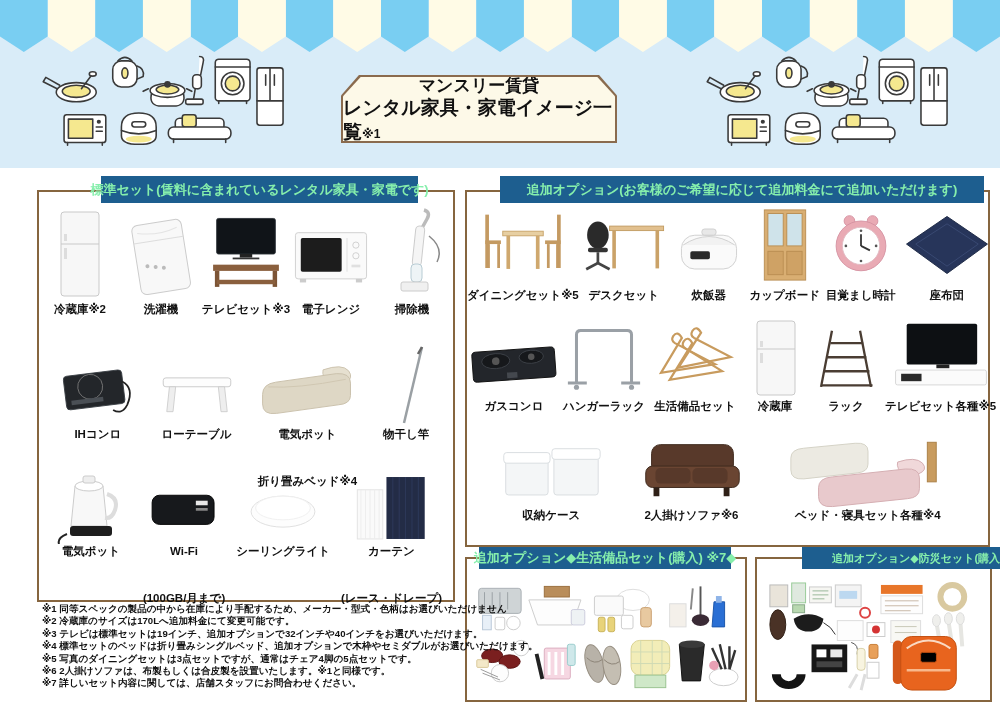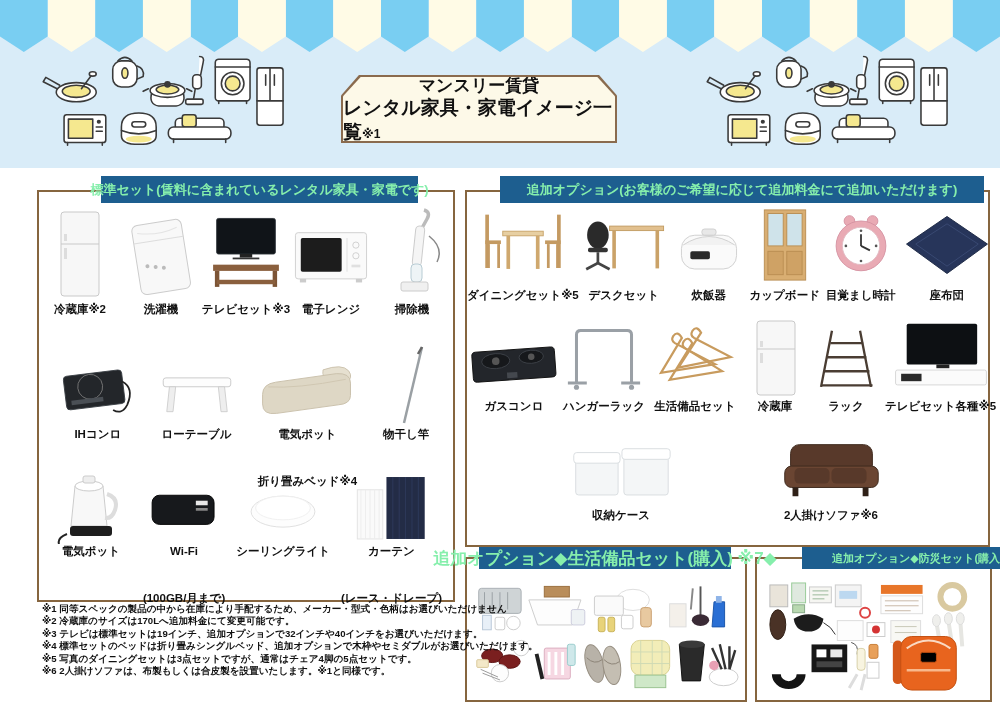--- a/index.html
+++ b/index.html
@@ -23,21 +23,21 @@
   .cluster{position:absolute;width:252px;height:96px;}
   
   .panel{position:absolute;background:#fff;border:2px solid #86653f;}
   .banner{position:absolute;background:#1d5e8f;color:#86efac;font-weight:bold;z-index:3;
           display:flex;align-items:center;justify-content:center;white-space:nowrap;}
   #p-std{left:37px;top:190px;width:414px;height:408px;}
   #b-std{left:101px;top:176px;width:317px;height:27px;font-size:13px;}
   #p-opt{left:465px;top:190px;width:521px;height:353px;}
   #b-opt{left:500px;top:176px;width:484px;height:27px;font-size:13px;}
   #p-life{left:465px;top:557px;width:278px;height:141px;}
-  #b-life{left:479px;top:547px;width:252px;height:22px;font-size:17px;}
+  #b-life{left:479px;top:547px;width:252px;height:22px;font-size:13px;}
   #p-bou{left:755px;top:557px;width:233px;height:141px;}
   #b-bou{left:802px;top:547px;width:260px;height:22px;font-size:11px;}
   
   .row{display:flex;justify-content:space-evenly;align-items:flex-end;}
   .tile{display:flex;flex-direction:column;align-items:center;}
   .img{display:flex;align-items:flex-end;justify-content:center;}
   .img svg{width:100%;height:100%;}
   .lbl{font-weight:bold;font-size:11.5px;color:#111;text-align:center;line-height:1.3;
        white-space:nowrap;height:15px;overflow:visible;}
   .l2{display:block;margin-top:32px;}
@@ -499,20 +499,31 @@
               <rect x="16" y="16" width="84" height="30" rx="9" fill="#58392a" stroke="#3f2a1e"></rect>
               <rect x="10" y="38" width="96" height="22" rx="7" fill="#6a4532" stroke="#3f2a1e"></rect>
               <rect x="20" y="40" width="36" height="16" rx="5" fill="#58392a"></rect>
               <rect x="58" y="40" width="36" height="16" rx="5" fill="#58392a"></rect>
               <rect x="18" y="60" width="6" height="9" fill="#2f2017"></rect>
               <rect x="90" y="60" width="6" height="9" fill="#2f2017"></rect>
             </svg>
           </div>
         <div class="lbl"><span>2人掛けソファ※6</span></div>
       </div>
+      <div class="tile">
+        <div class="img" style="width:178px">
+            <svg viewBox="0 0 180 80">
+              <path d="M12 30 q0-9 13-10 l52-5 q13-1 13 8 v13 q0 8-11 9 l-54 6 q-13 1-13-9z" fill="#eceae2" stroke="#d5d2c6"></path>
+              <rect x="150" y="14" width="9" height="40" fill="#c89b5e" stroke="#ab8148"></rect>
+              <path d="M120 34 q18-6 25 1 q6 7-4 11 l-14 3 q-9-9-7-15z" fill="#f0d8da" stroke="#d4aeb2"></path>
+              <path d="M40 60 q0-10 14-11 l74-8 q14-1 14 9 v11 q0 9-12 10 l-76 8 q-14 1-14-10z" fill="#e8c9cc" stroke="#d4aeb2"></path>
+            </svg>
+          </div>
+        <div class="lbl"><span>ベッド・寝具セット各種※4</span></div>
+      </div>
     </div>
   </div>
   <div class="banner" id="b-opt">追加オプション(お客様のご希望に応じて追加料金にて追加いただけます)</div>
 
   <div class="panel" id="p-life">
     <div class="collage">
       <svg viewBox="0 0 280 118">
         <g>
             <rect x="8" y="8" width="44" height="26" rx="3" fill="#cfd4d6" stroke="#aab0b4"></rect>
             <path d="M14 12 v18 M22 12 v18 M30 12 v18 M38 12 v18" stroke="#9aa0a4" fill="none"></path>
@@ -648,15 +659,16 @@
   </div>
   <div class="banner" id="b-bou">追加オプション◆防災セット(購入) ※7◆</div>
 
   <div class="notes">
     <div>※1 同等スペックの製品の中から在庫により手配するため、メーカー・型式・色柄はお選びいただけません</div>
     <div>※2 冷蔵庫のサイズは170Lへ追加料金にて変更可能です。</div>
     <div>※3 テレビは標準セットは19インチ、追加オプションで32インチや40インチをお選びいただけます。</div>
     <div>※4 標準セットのベッドは折り畳みシングルベッド、追加オプションで木枠やセミダブルがお選びいただけます。</div>
     <div>※5 写真のダイニングセットは3点セットですが、通常はチェア4脚の5点セットです。</div>
     <div>※6 2人掛けソファは、布製もしくは合皮製を設置いたします。※1と同様です。</div>
+    <div>※7 詳しいセット内容に関しては、店舗スタッフにお問合わせください。</div>
   </div>
 
 </div>
 
 </body></html>

